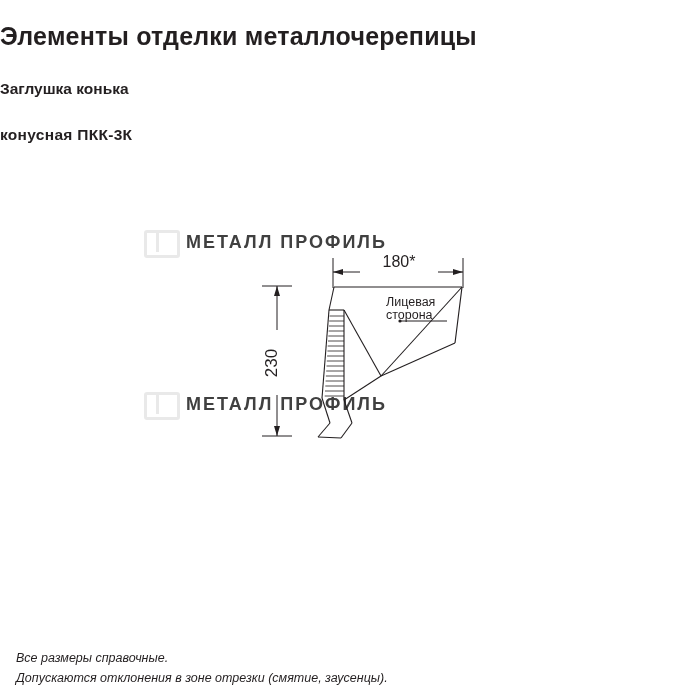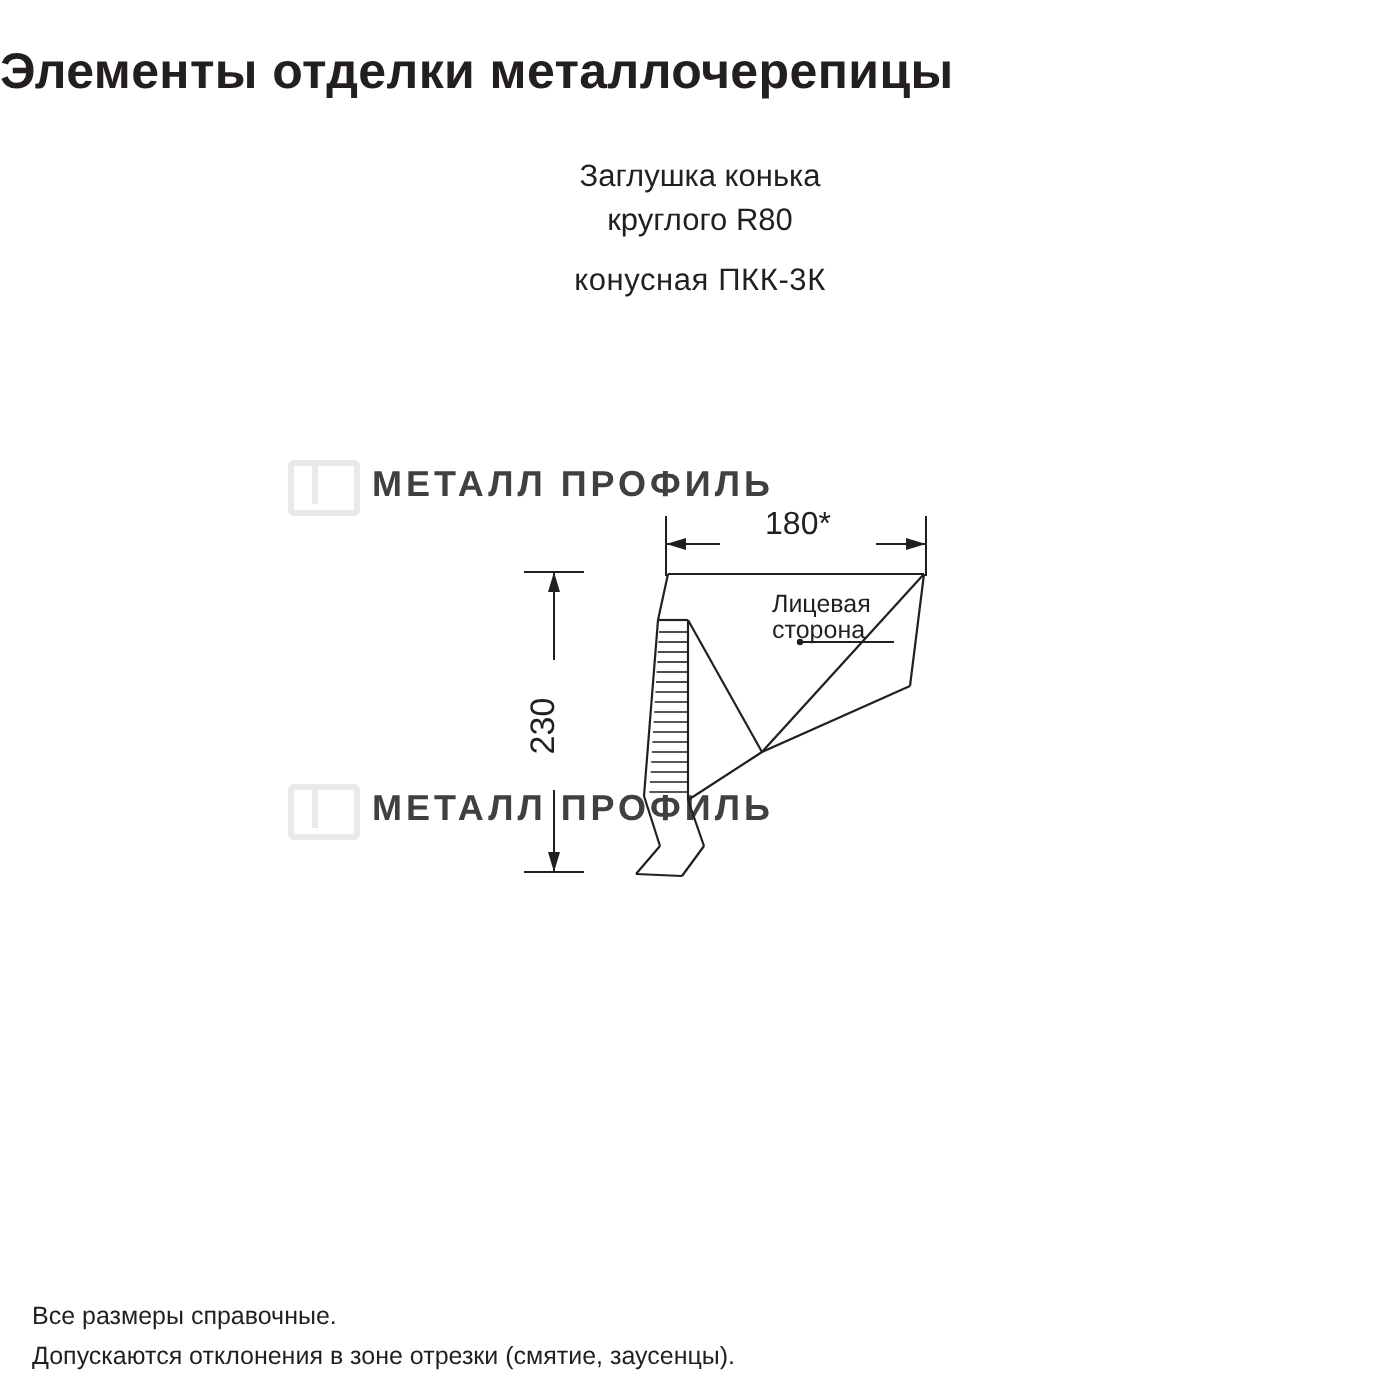--- a/index.html
+++ b/index.html
@@ -28,30 +28,29 @@
     text-align: left;
     font-size: 25px;
     font-weight: bold;
     letter-spacing: 0.2px;
   }
   .subtitle {
     position: absolute;
     top: 78px;
     left: 0;
     width: 700px;
-    text-align: center;
     font-size: 15.5px;
     line-height: 22px;
-    font-weight: normal;
+    font-weight: bold;
   }
   .subtitle .l1, .subtitle .l2, .subtitle .l3 {
     display: block;
   }
   .subtitle .l3 {
-    margin-top: 8px;
+    margin-top: 24px;
     letter-spacing: 0.3px;
   }
   
   .wm {
     position: absolute;
     color: #404040;
     font-size: 18px;
     font-weight: bold;
     letter-spacing: 2px;
     white-space: nowrap;
@@ -89,33 +88,33 @@
     width: 604px;
     height: 320px;
   }
   .footnotes {
     position: absolute;
     left: 16px;
     bottom: 12px;
     font-size: 12.5px;
     line-height: 20px;
     color: #231f20;
+    font-style: italic;
   }
   .footnotes div { white-space: nowrap; }
 </style>
 </head>
 <body>
 
 <div class="page">
 
   <div class="title">Элементы отделки металлочерепицы</div>
 
   <div class="subtitle">
     <span class="l1">Заглушка конька</span>
-    <span class="l2">круглого R80</span>
     <span class="l3">конусная   ПКК-3К</span>
   </div>
 
   <div class="wm wm1">
     <span class="mark"></span><span>МЕТАЛЛ ПРОФИЛЬ</span>
   </div>
   <div class="wm wm2">
     <span class="mark"></span><span>МЕТАЛЛ ПРОФИЛЬ</span>
   </div>
 

